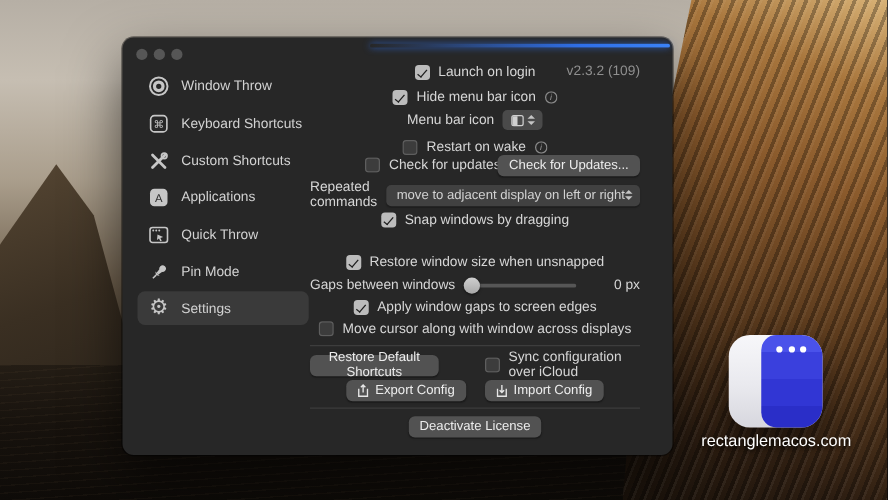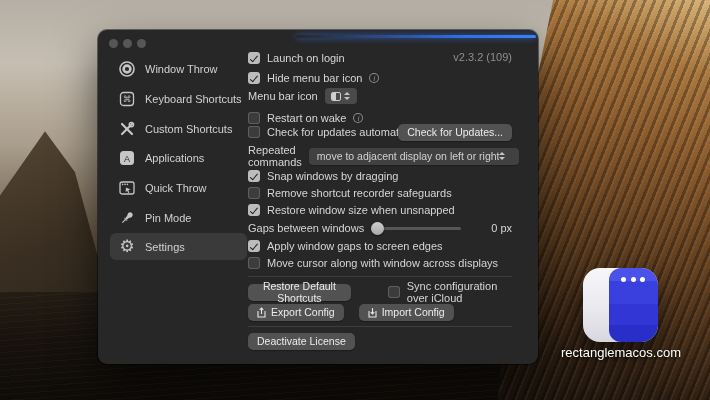--- a/index.html
+++ b/index.html
@@ -35,21 +35,21 @@
   .sidebar{position:absolute;left:12px;top:0;width:138px;height:334px;text-align:right;}
   .side-item{position:absolute;left:0;width:137px;height:27px;display:flex;align-items:center;
     gap:8px;padding-left:7px;box-sizing:border-box;border-radius:6px;color:#d2d2d2;font-size:11px;}
   .side-item.selected{background:#3a3a3a;}
   .side-ic{width:20px;height:20px;display:flex;align-items:center;justify-content:center;flex:0 0 20px;color:#c6c6c6;}
   .side-ic svg{display:block;}
   .gear-glyph{font-size:17px;line-height:1;color:#c6c6c6;font-family:"DejaVu Sans",sans-serif;}
 
   
   .content{position:absolute;left:150px;top:0;width:264px;height:334px;font-size:11px;color:#d6d6d6;}
-  .row{position:absolute;left:0;right:0;height:18px;display:flex;align-items:center;gap:7px;}
+  .row{position:absolute;left:0;right:0;height:18px;display:flex;align-items:center;gap:7px;justify-content:center;}
   .checkbox{position:relative;width:12px;height:12px;border-radius:3px;background:#3c3c3c;
     box-shadow:inset 0 0 0 1px #5e5e5e;flex:0 0 12px;}
   .checkbox.checked{background:#bcbcbc;box-shadow:none;}
   .checkbox.checked::after{content:'';position:absolute;left:4px;top:1.5px;width:3px;height:6.5px;
     border:solid #1d1d1d;border-width:0 1.8px 1.8px 0;transform:rotate(40deg);}
   .info-ic{width:10px;height:10px;border-radius:50%;box-shadow:inset 0 0 0 1px #8a8a8a;color:#9c9c9c;
     font-size:7px;display:flex;align-items:center;justify-content:center;font-style:italic;flex:0 0 10px;}
   .info-ic::after{content:'i';}
   .version{position:absolute;right:0;top:21px;color:#8f8f8f;font-size:11px;}
   .btn{background:#525252;color:#ececec;border:none;border-radius:5px;height:17px;
@@ -60,21 +60,21 @@
   .mini-select{width:32px;height:16px;background:#4a4a4a;border-radius:4px;display:flex;
     align-items:center;justify-content:center;gap:3px;}
   .mini-rect-ic{position:relative;width:10px;height:9px;border:1px solid #cfcfcf;border-radius:2px;box-sizing:border-box;}
   .mini-rect-ic::after{content:'';position:absolute;left:0;top:0;bottom:0;width:4px;background:#cfcfcf;border-radius:1px 0 0 1px;}
   .stepper{display:flex;flex-direction:column;gap:2px;align-items:center;}
   .stepper i{width:0;height:0;border-left:3px solid transparent;border-right:3px solid transparent;}
   .stepper .up{border-bottom:3.5px solid #c4c4c4;}
   .stepper .down{border-top:3.5px solid #c4c4c4;}
 
   .pop-select{flex:1;height:17px;background:#414141;border-radius:4px;display:flex;align-items:center;
-    padding:0 14px 0 8px;font-size:10.5px;color:#d2d2d2;box-shadow:0 1px 1px rgba(0,0,0,.25);}
+    padding:0 6px 0 8px;font-size:10.5px;color:#d2d2d2;box-shadow:0 1px 1px rgba(0,0,0,.25);}
   .pop-select .val{flex:1;white-space:nowrap;overflow:hidden;}
 
   .slider{flex:1;position:relative;height:13px;}
   .slider .track{position:absolute;left:0;right:0;top:5.5px;height:3px;border-radius:2px;background:#565656;}
   .slider .knob{position:absolute;left:0;top:0;width:13px;height:13px;border-radius:50%;
     background:linear-gradient(180deg,#cfcfcf,#a8a8a8);box-shadow:0 1px 2px rgba(0,0,0,.5);}
   .gap-val{width:28px;text-align:right;color:#d6d6d6;margin-left:16px;}
 
   .cfg-ic svg{display:block;}
 
@@ -223,24 +223,20 @@
               <i class="down"></i>
             </span>
         </span>
       </div>
 
       <div class="row" style="top:137px">
         <span class="checkbox checked"></span>
         <span>Snap windows by dragging</span>
       </div>
 
-      <div class="row" style="top:154px">
-        <span class="checkbox"></span>
-        <span>Remove shortcut recorder safeguards</span>
-      </div>
 
       <div class="row" style="top:171px">
         <span class="checkbox checked"></span>
         <span>Restore window size when unsnapped</span>
       </div>
 
       <div class="row" style="top:189px">
         <span>Gaps between windows</span>
         <span class="slider">
           <span class="track"></span>

